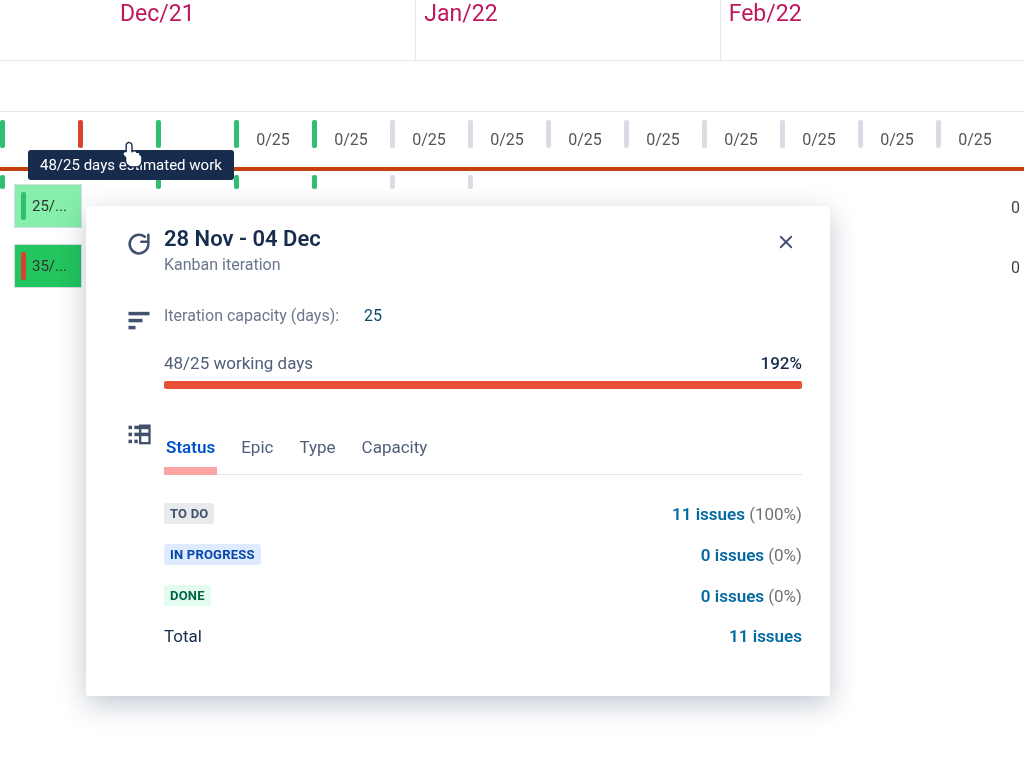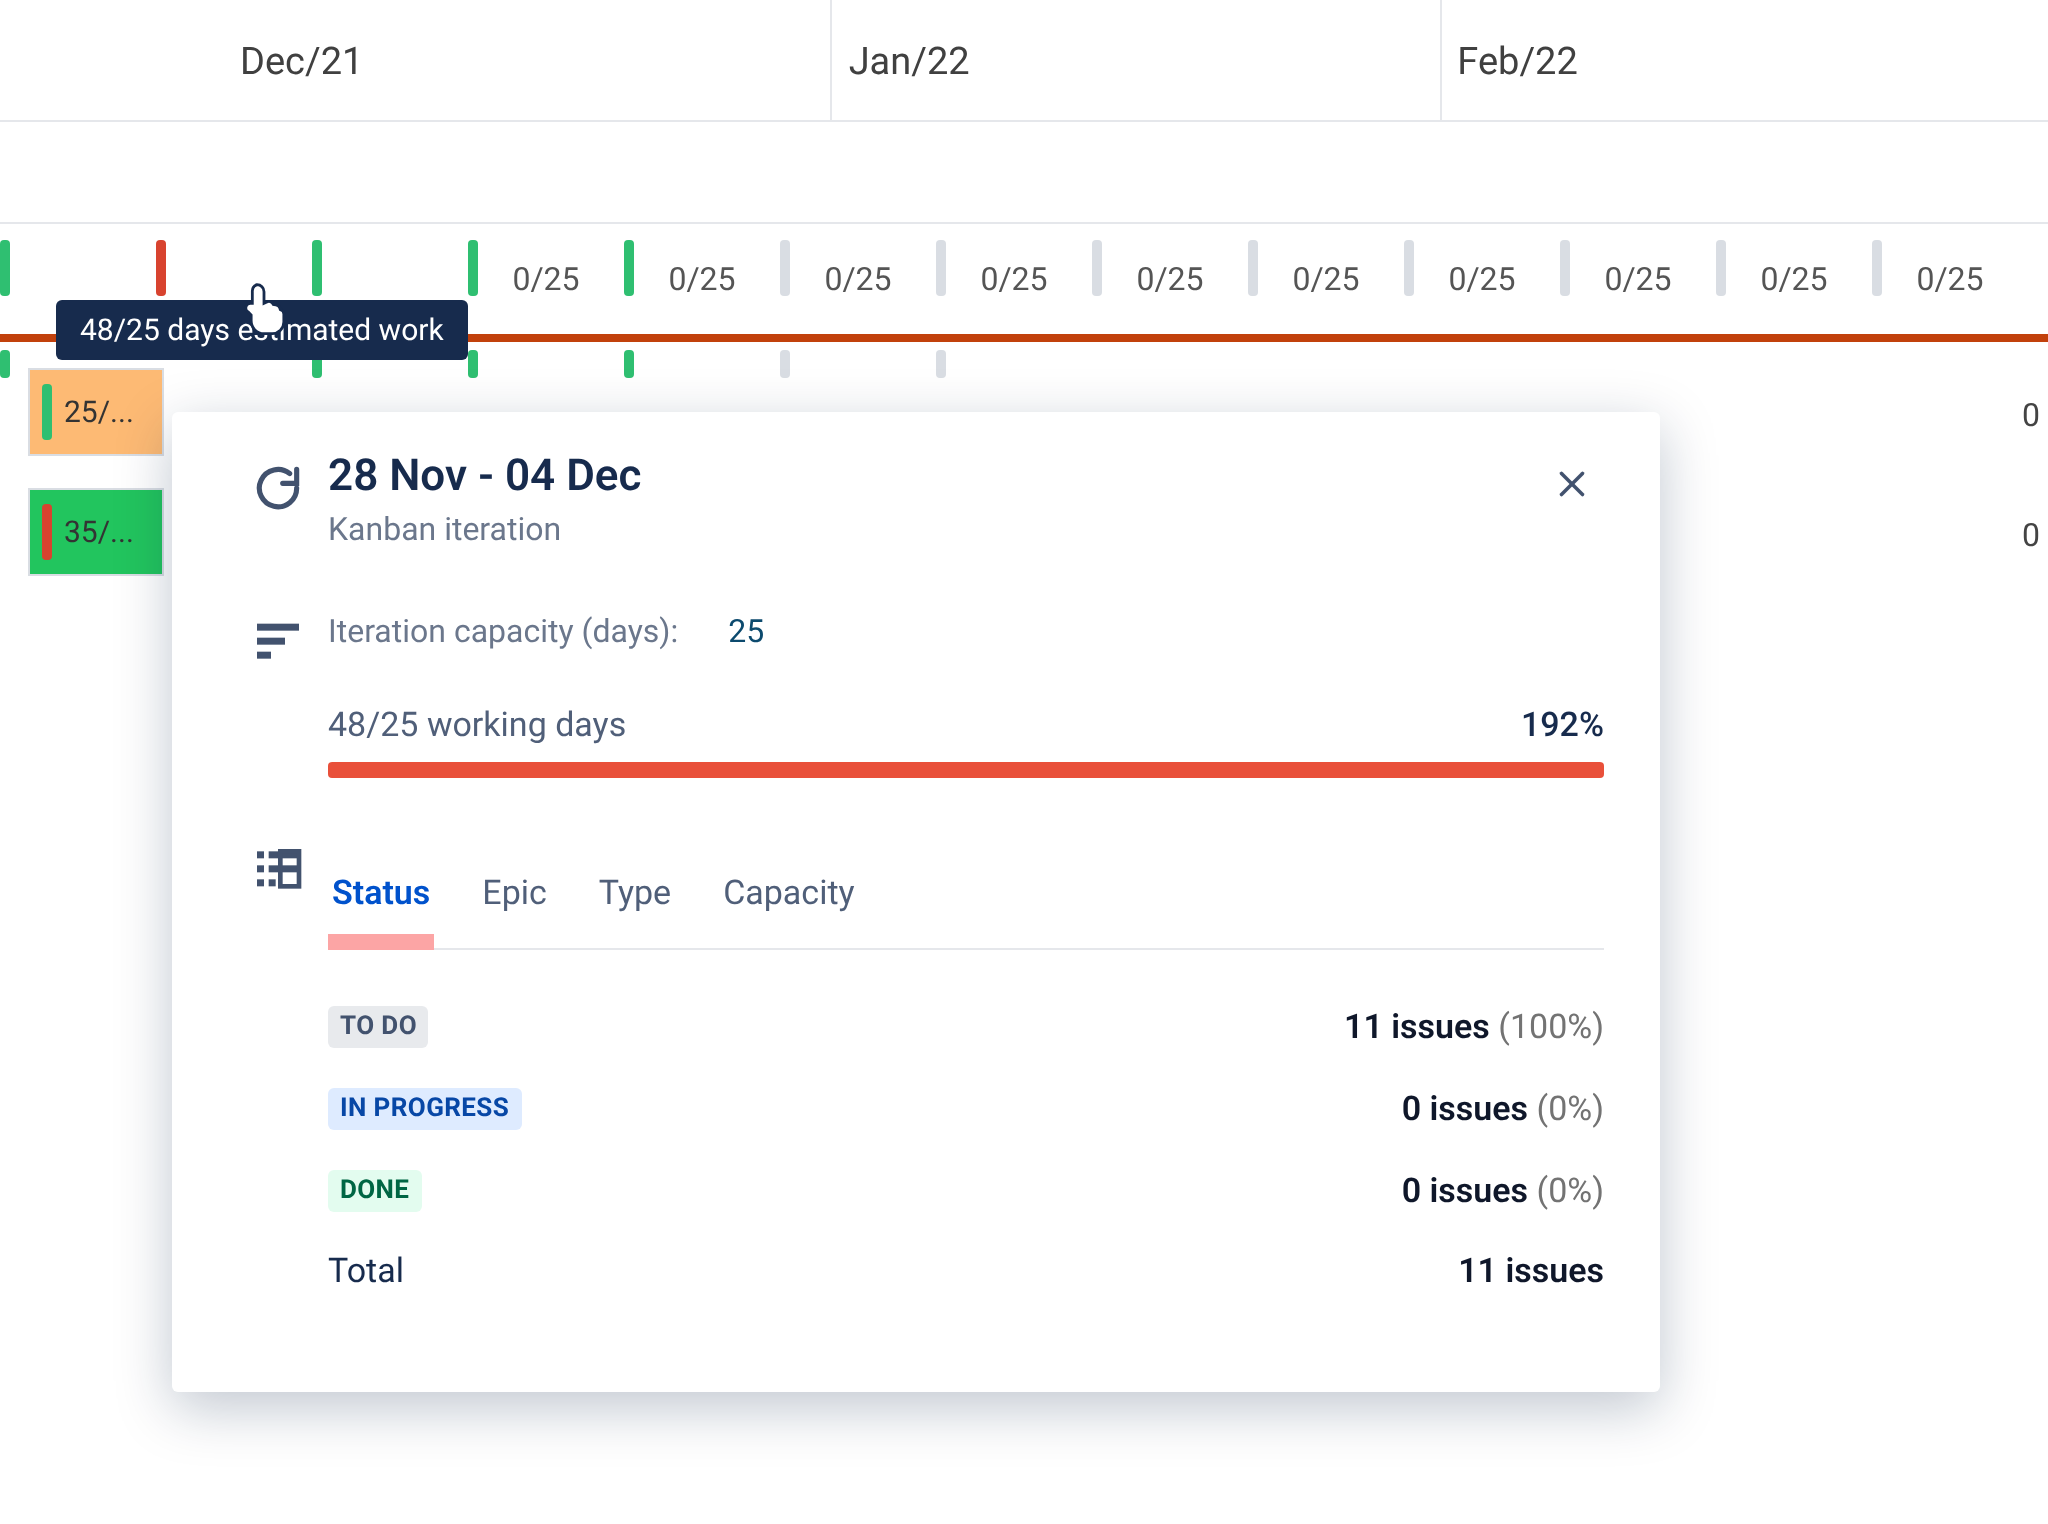--- a/index.html
+++ b/index.html
@@ -10,23 +10,22 @@
     color: #172b4d;
     width: 1024px;
     height: 762px;
     overflow: hidden;
     position: relative;
   }
   
   .months {
     display: flex;
     height: 60px;
-    align-items: center;
-    color: #404040;
-    font-size: 19px;
+    color: #be185d;
+    font-size: 23px;
   }
   .month {
     flex: 1;
     padding-left: 8px;
   }
   .month.first { padding-left: 120px; }
   .divider-v {
     width: 1px;
     height: 100%;
     background: #e5e7eb;
@@ -108,21 +107,21 @@
     left: 14px;
     top: 184px;
     z-index: 5;
   }
   .chip {
     display: flex;
     align-items: center;
     width: 68px;
     height: 44px;
     border: 1px solid #d9dde3;
-    background: #fdba74;
+    background: #86efac;
     font-size: 15px;
     color: #333;
     margin-bottom: 16px;
     padding-left: 6px;
     overflow: hidden;
   }
   .chip.red-bg { background: #22c55e; }
   .chip-bar {
     width: 5px;
     height: 28px;
@@ -247,21 +246,21 @@
     font-size: 13px;
     font-weight: 700;
     padding: 3px 6px;
     border-radius: 3px;
     letter-spacing: 0.2px;
   }
   .pill-todo { background: #e8eaed; color: #42526e; }
   .pill-inprog { background: #deebff; color: #0747a6; }
   .pill-done { background: #e3fcef; color: #006644; }
   .status-total { color: #172b4d; font-size: 17px; }
-  .status-count { color: #0f172a; font-weight: 600; }
+  .status-count { color: #0369a1; font-weight: 600; }
   .status-pct { color: #737373; font-weight: 400; }
   .section-gap { height: 28px; }
 </style>
 </head>
 <body>
 
 <div class="months">
   <div class="month first">Dec/21</div>
   <div class="divider-v"></div>
   <div class="month">Jan/22</div>

